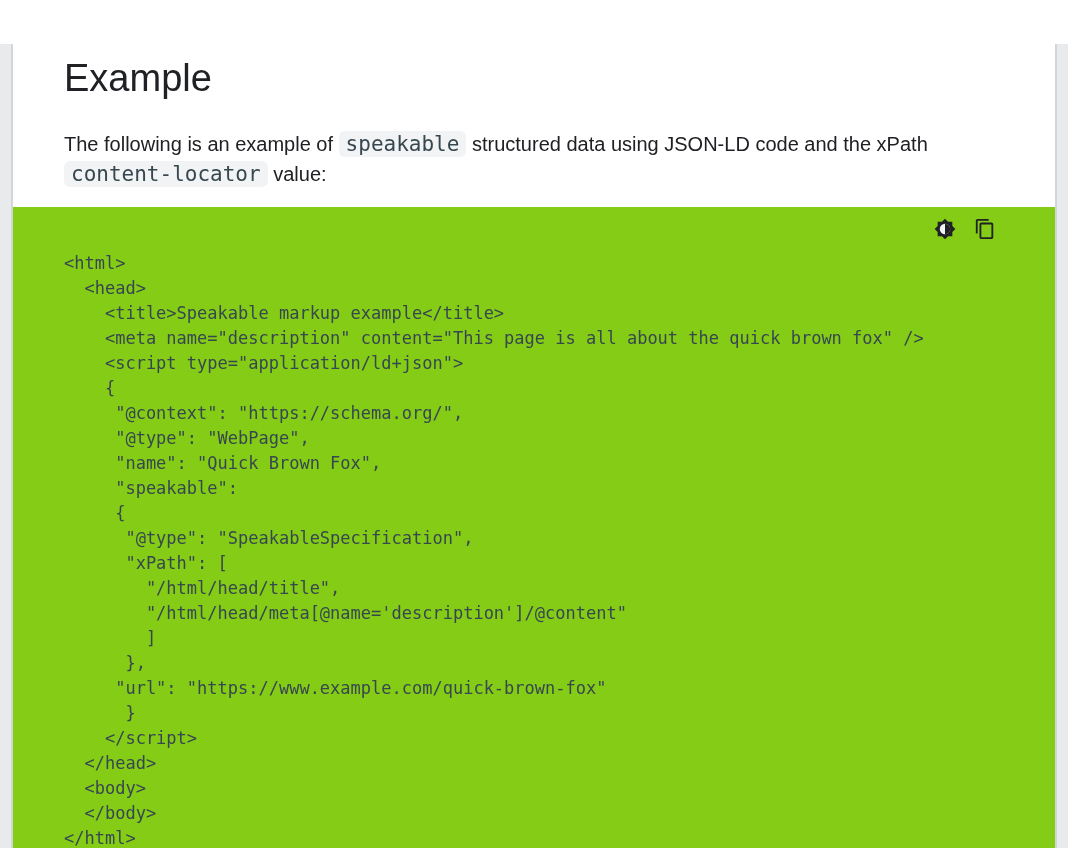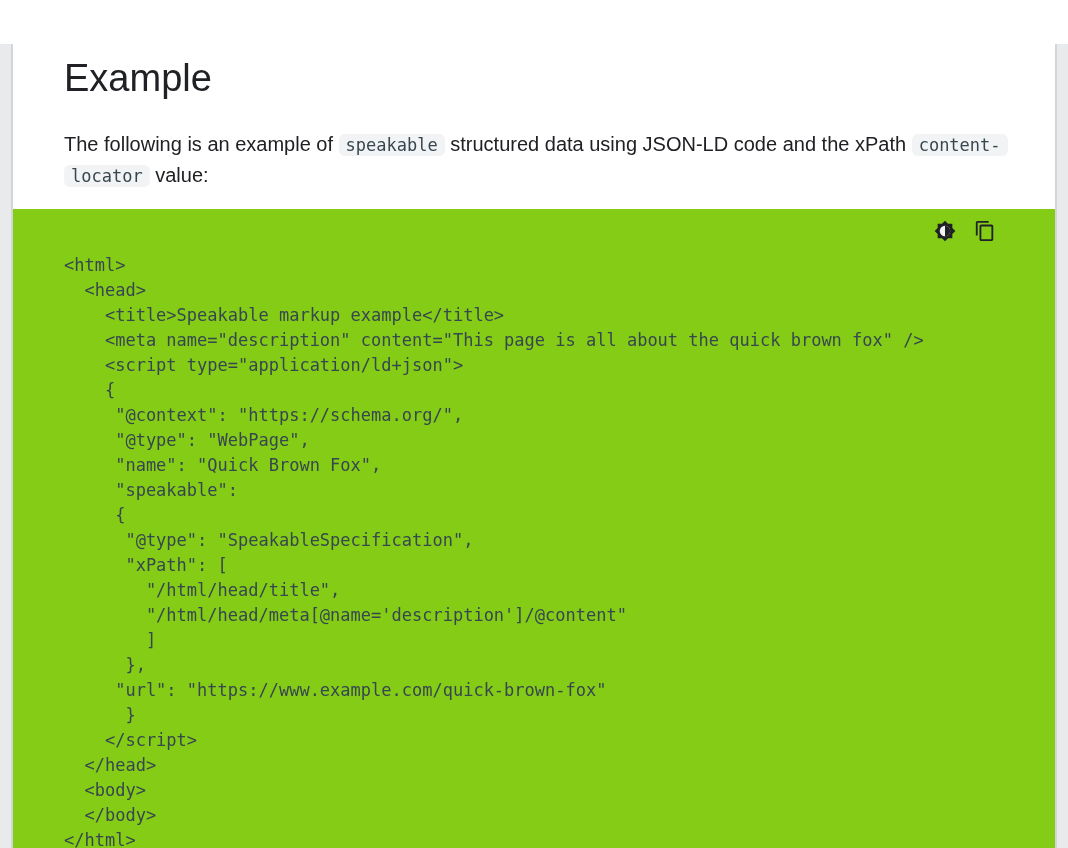--- a/index.html
+++ b/index.html
@@ -31,21 +31,21 @@
   }
   p.intro {
     margin: 29px 0 0 51px;
     width: 952px;
     font-size: 20px;
     line-height: 30px;
     color: #202124;
   }
   code.inline-code {
     font-family: "DejaVu Sans Mono", "Liberation Mono", monospace;
-    font-size: 17px;
+    font-size: 21px;
     color: #37474f;
     background: #f1f3f4;
     padding: 1px 7px;
     border-radius: 6px;
     -webkit-box-decoration-break: clone;
     box-decoration-break: clone;
   }
   .codeblock {
     position: relative;
     margin-top: 18px;

